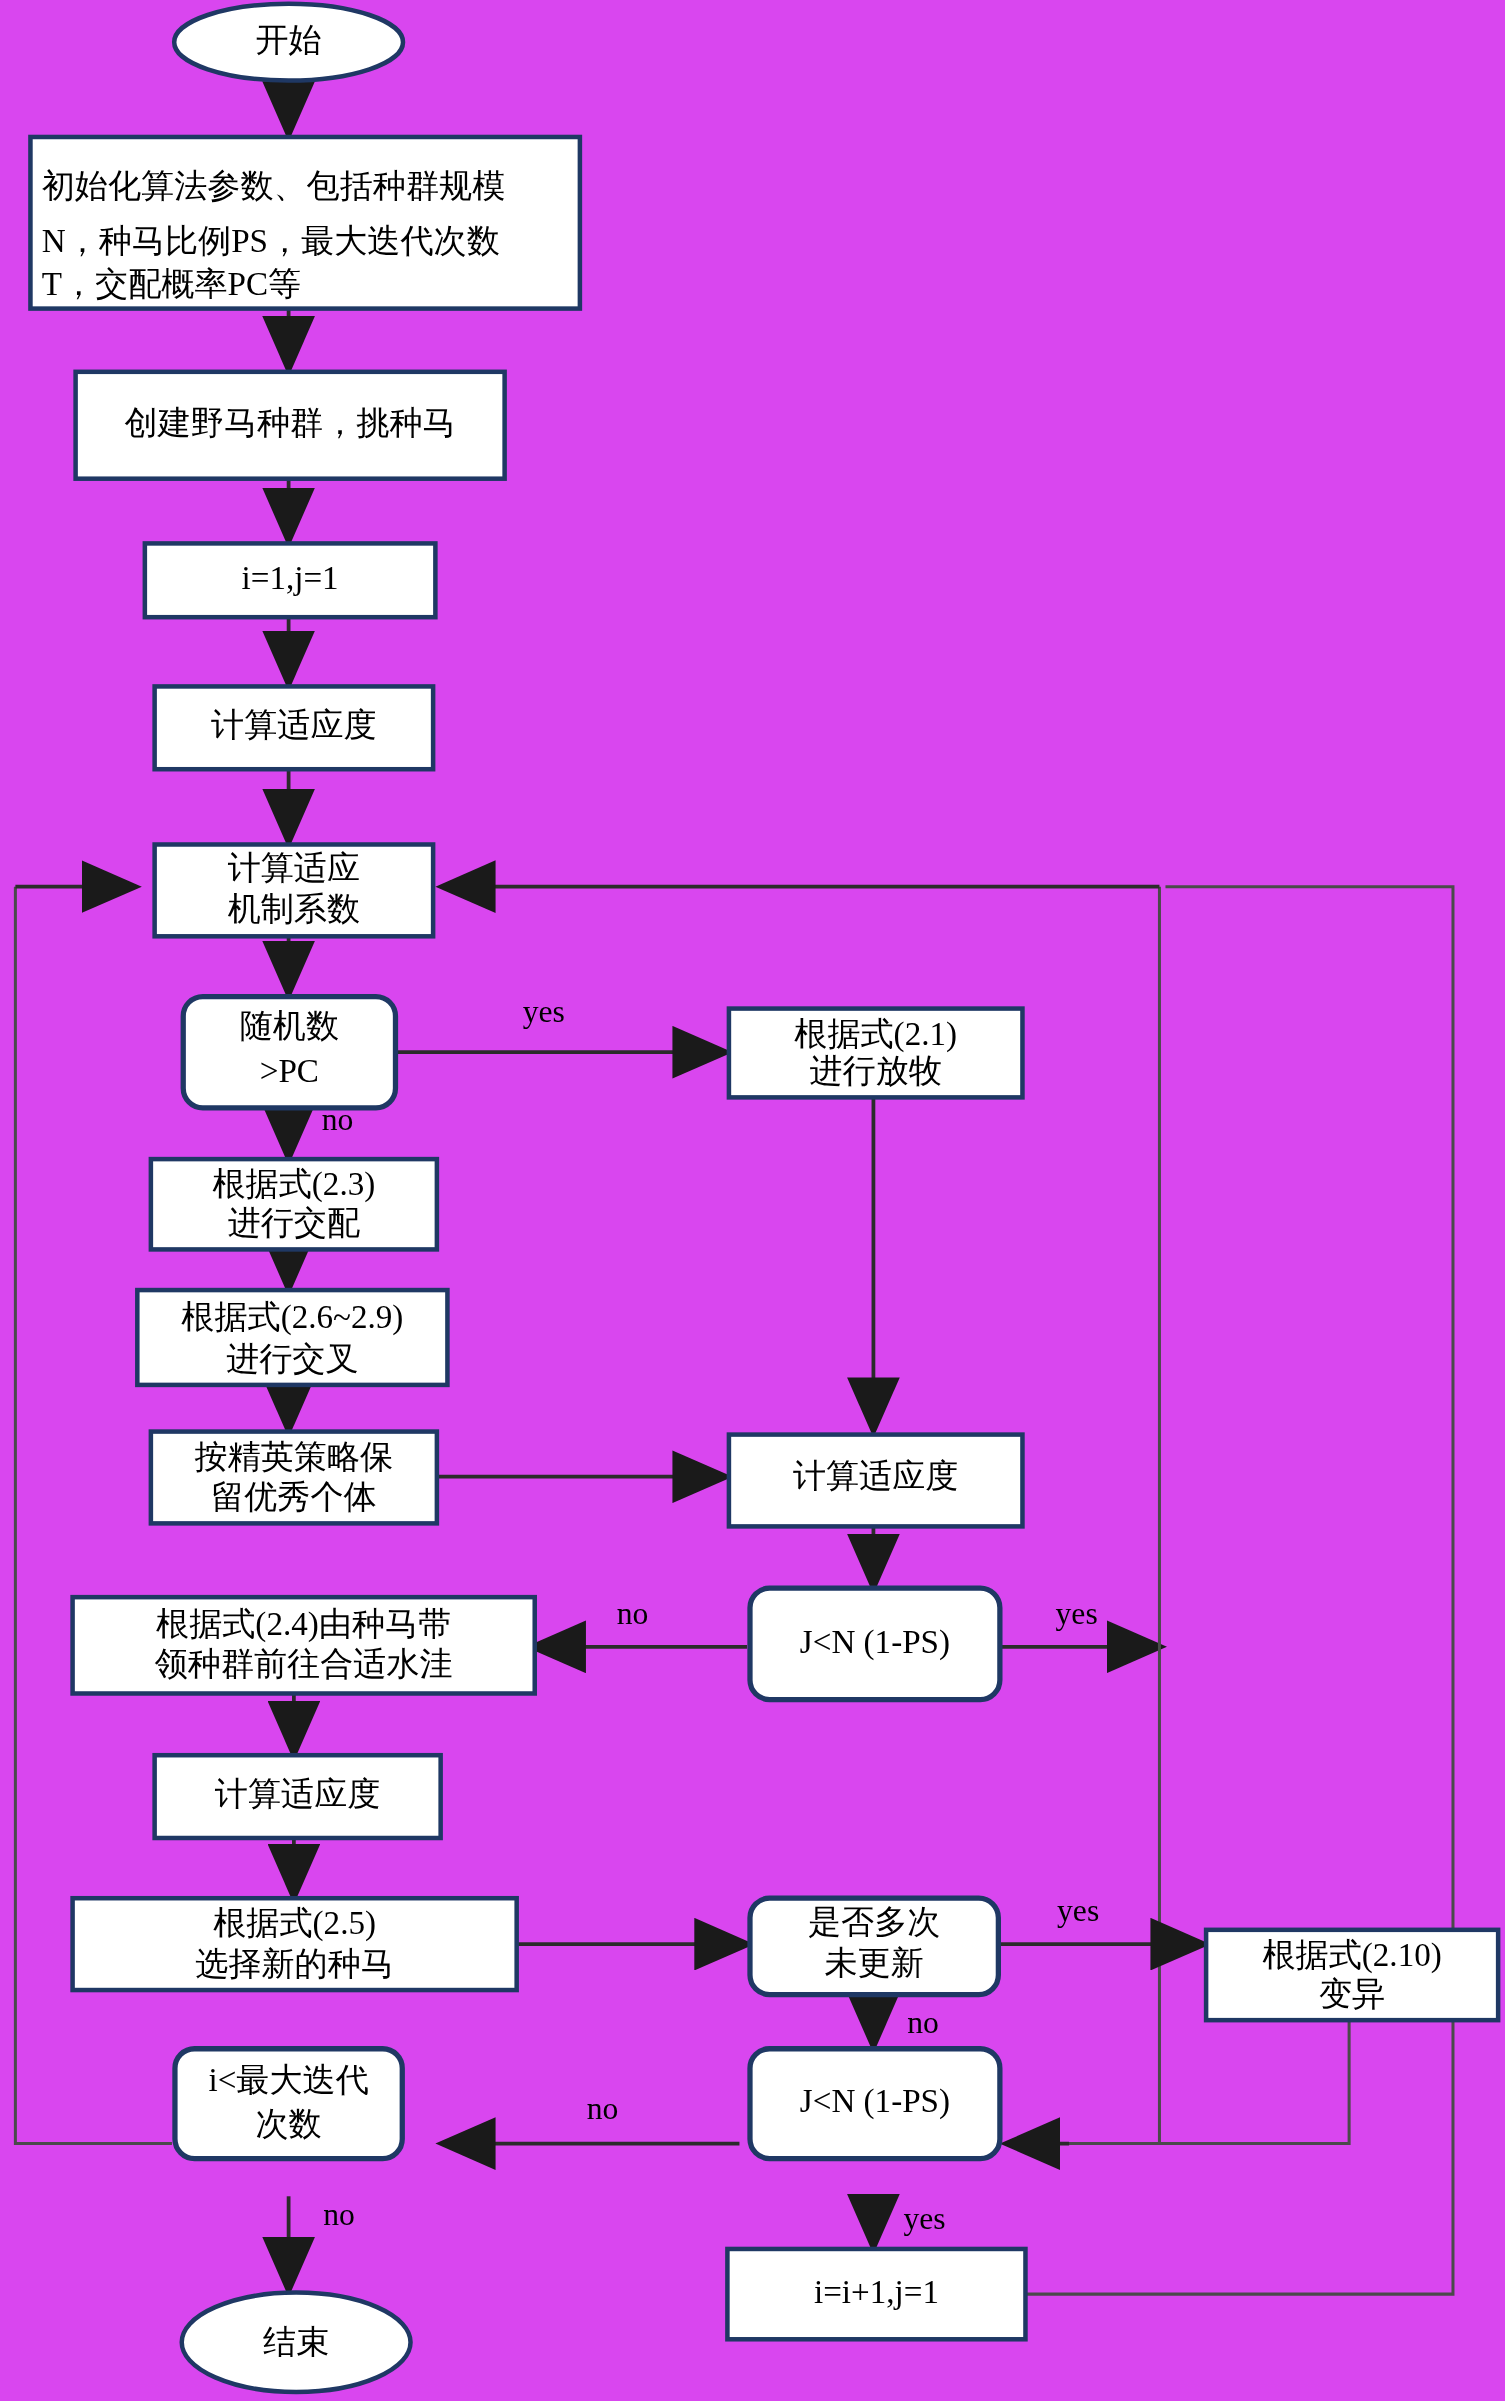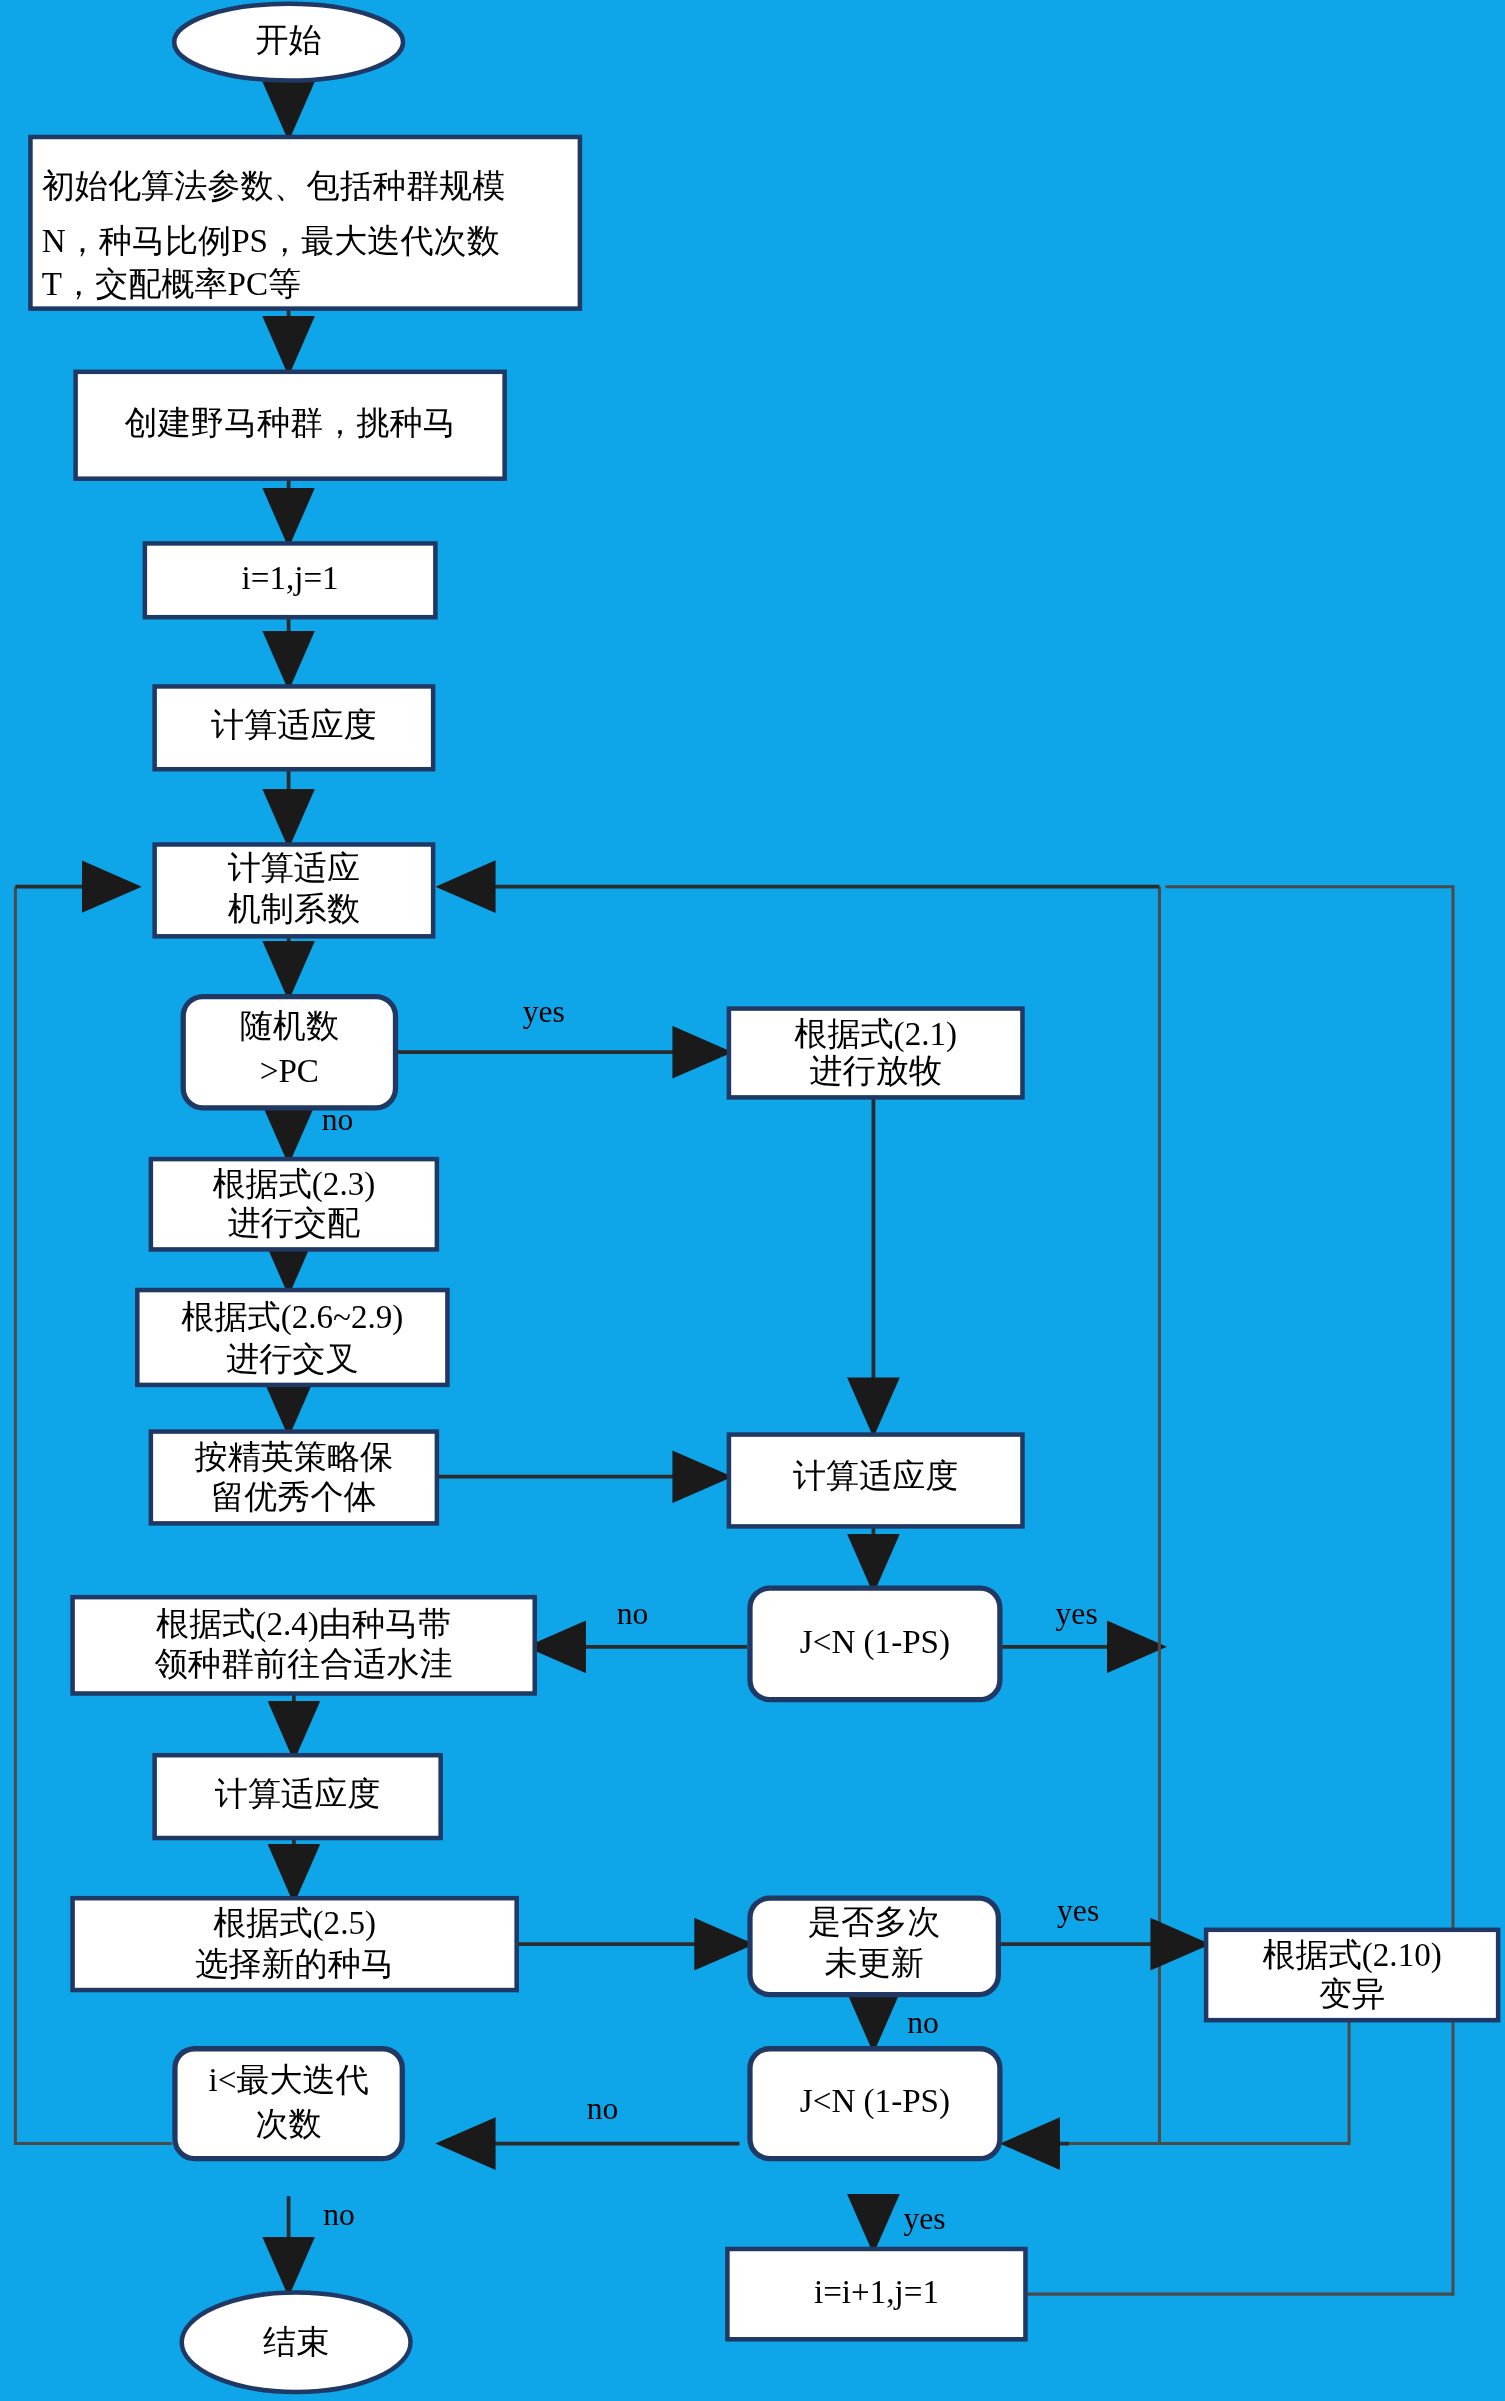--- a/index.html
+++ b/index.html
@@ -7,21 +7,21 @@
     padding: 0;
     background: #ffffff;
   }
   body {
     font-family: "Liberation Serif", "DejaVu Serif", serif;
   }
   #chart-root {
     position: relative;
     width: 1506px;
     height: 2401px;
-    background: #0ea5e9;
+    background: #d946ef;
     overflow: hidden;
   }
   svg.flow-svg {
     position: absolute;
     top: 0;
     left: 0;
     width: 1506px;
     height: 2401px;
     display: block;
   }

